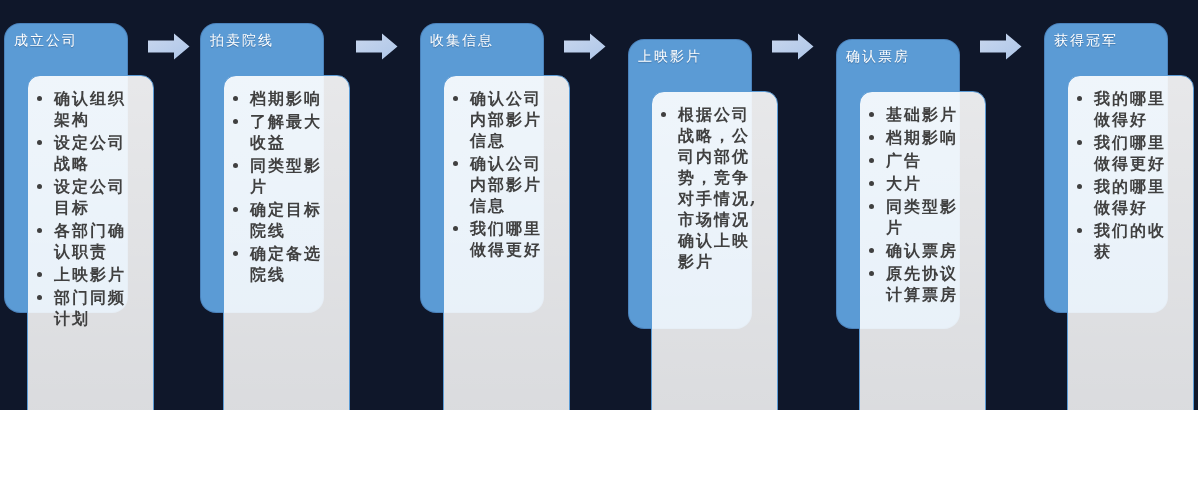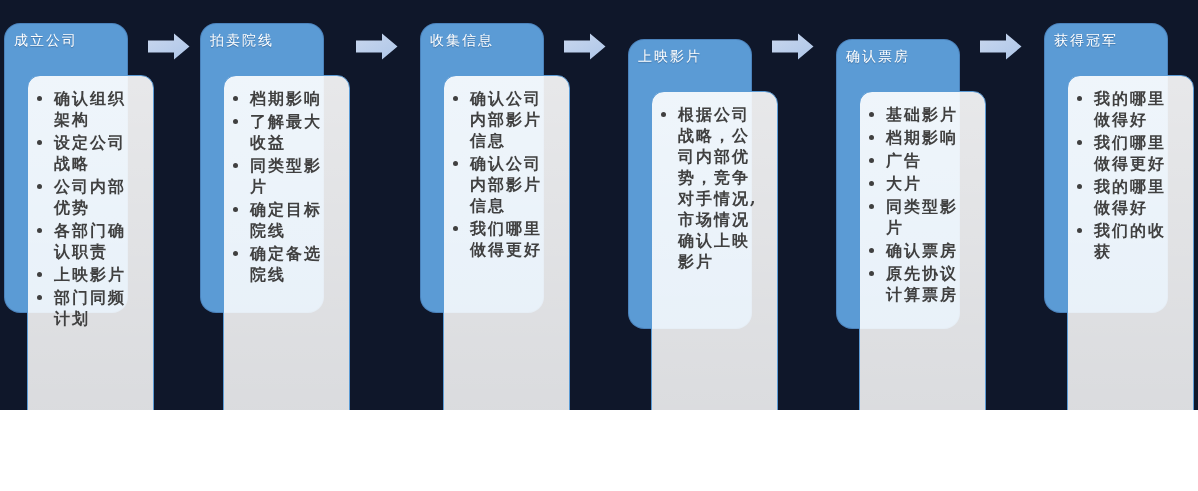--- a/index.html
+++ b/index.html
@@ -73,21 +73,21 @@
 
 <div class="canvas" id="canvas">
   <div class="stage" style="left: 4px;">
     <div class="stage-header">
       <span class="stage-title">成立公司</span>
     </div>
     <div class="stage-body">
       <ul class="bullets">
           <li>确认组织架构</li>
           <li>设定公司战略</li>
-          <li>公司内部优势</li>
+          <li>设定公司目标</li>
           <li>各部门确认职责</li>
           <li>上映影片</li>
           <li>部门同频计划</li>
         </ul>
     </div>
   </div>
 
   <div class="flow-arrow" style="left: 148px;">
     <svg viewBox="0 0 42 27">
       <polygon points="0,7.5 26,7.5 26,0.5 41.5,13.5 26,26.5 26,19.5 0,19.5" fill="url(#arrowGrad)"></polygon>

